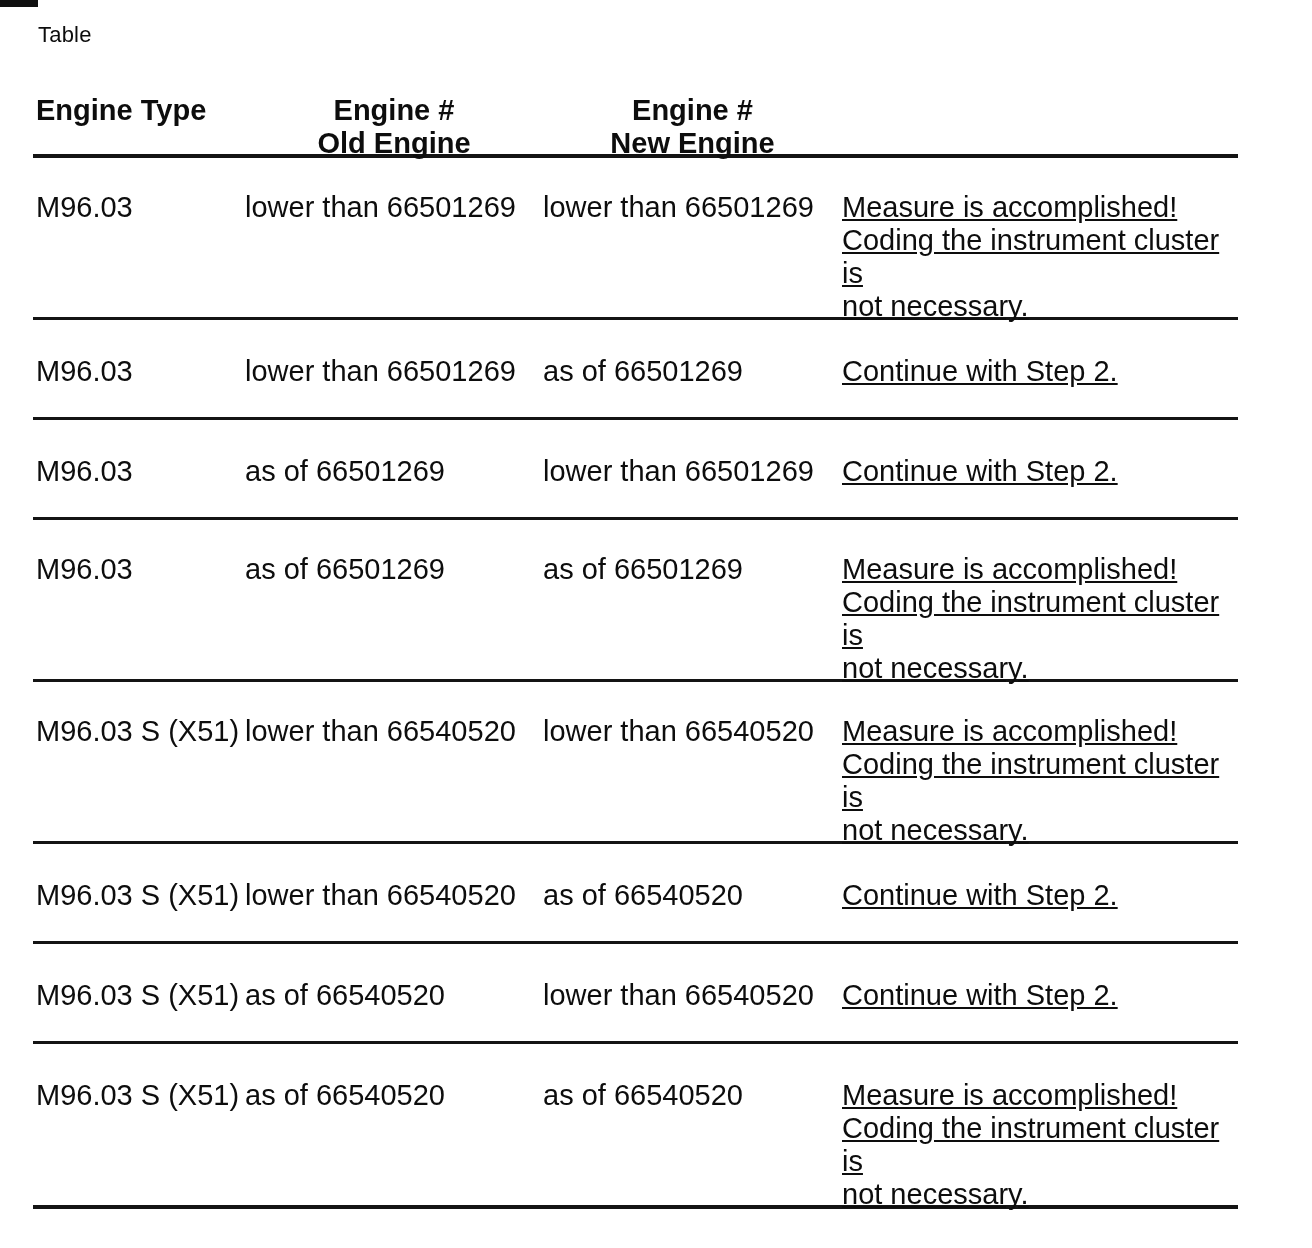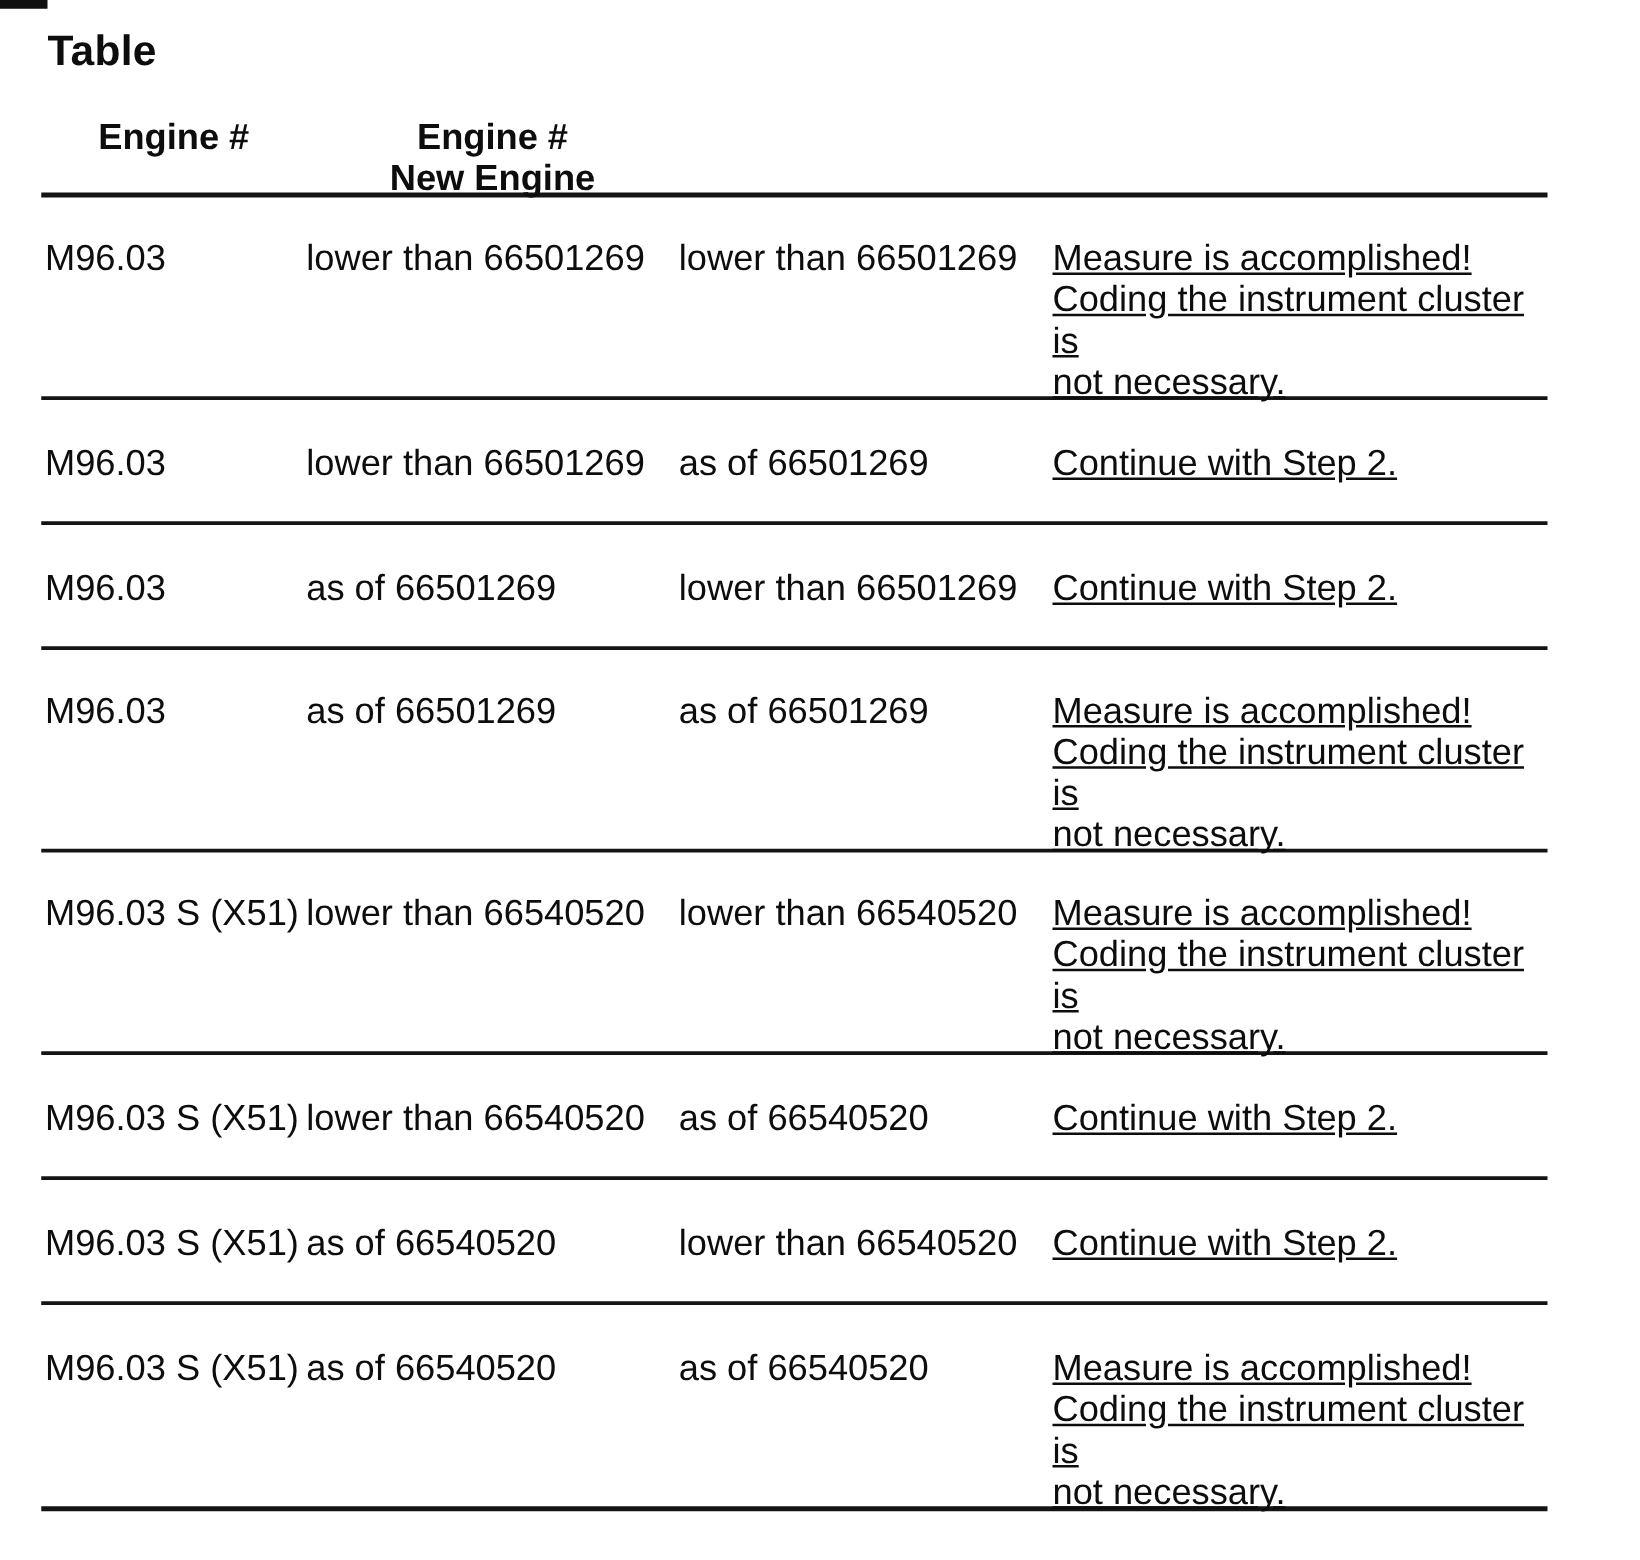--- a/index.html
+++ b/index.html
@@ -21,22 +21,22 @@
     left: 0;
     top: 0;
     width: 38px;
     height: 7px;
     background: #101010;
   }
   .doc-title {
     position: absolute;
     left: 38px;
     top: 22px;
-    font-size: 34px;
-    font-weight: 700;
+    font-size: 22px;
+    font-weight: 400;
     letter-spacing: 0.2px;
   }
   .table-wrap {
     position: absolute;
     left: 33px;
     top: 94px;
     width: 1205px;
   }
   .trow {
     display: grid;
@@ -86,22 +86,24 @@
 </head>
 <body>
 
 <div class="scan-artifact"></div>
 
 <div class="doc-title">Table</div>
 
 <div class="table-wrap">
 
   <div class="trow thead">
+    <div class="cell cell-first">Engine Type</div>
     <div class="cell">
       <span class="hdr-sub">Engine #</span>
+      <span class="hdr-sub">Old Engine</span>
     </div>
     <div class="cell">
       <span class="hdr-sub">Engine #</span>
       <span class="hdr-sub">New Engine</span>
     </div>
   </div>
 
   <div class="trow tr-tall">
     <div class="cell cell-first">M96.03</div>
     <div class="cell">lower than 66501269</div>

